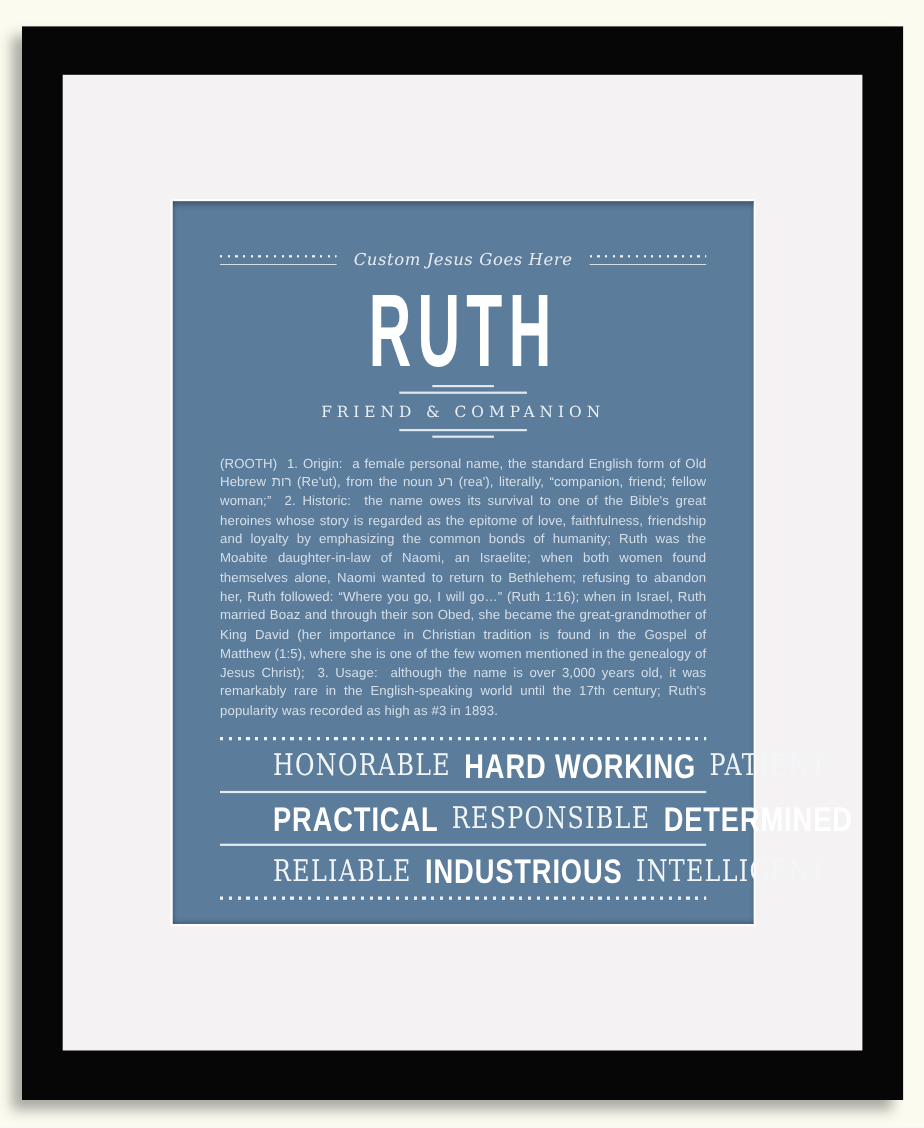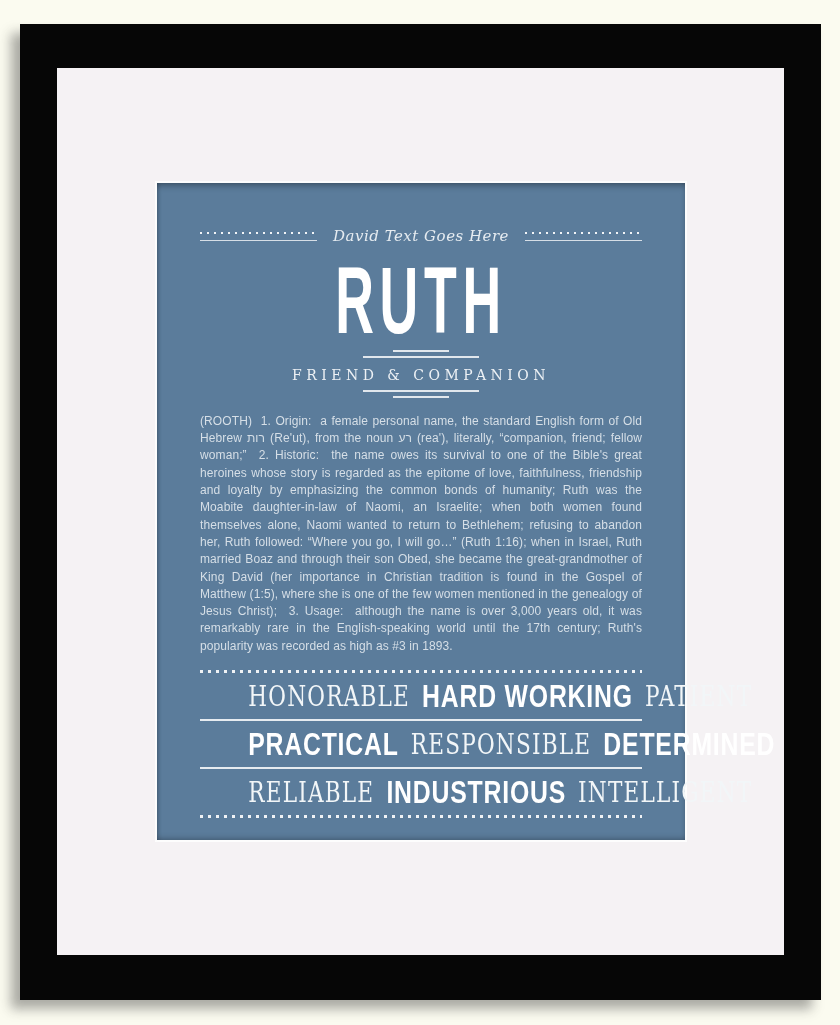--- a/index.html
+++ b/index.html
@@ -121,21 +121,21 @@
 </style>
 </head>
 <body>
 
 <div class="frame">
   <div class="mat">
     <div class="print">
 
       <div class="custom-row">
         <div class="dotline"></div>
-        <div class="custom-text">David Text Goes Here</div>
+        <div class="custom-text">Custom Jesus Goes Here</div>
         <div class="dotline"></div>
       </div>
 
       <div class="name">RUTH</div>
 
       <div class="divider-top">
         <div class="line line-short"></div>
         <div class="line line-long"></div>
       </div>
 

